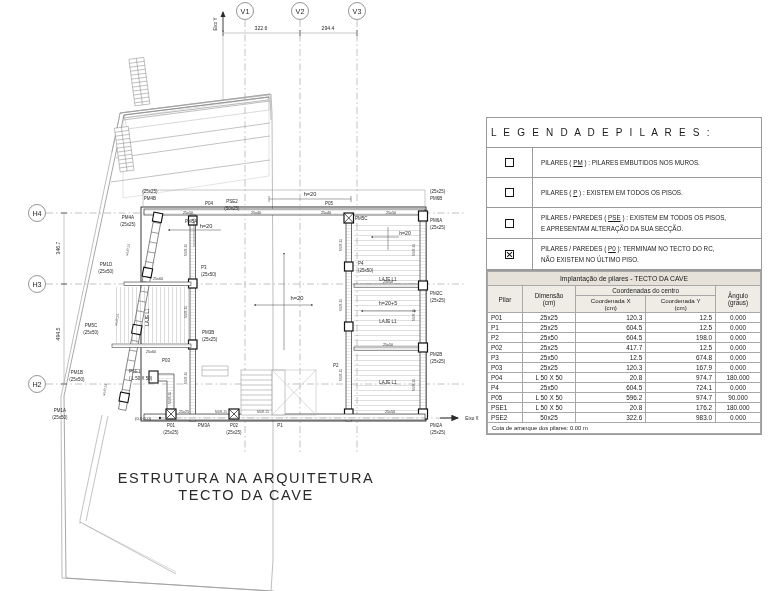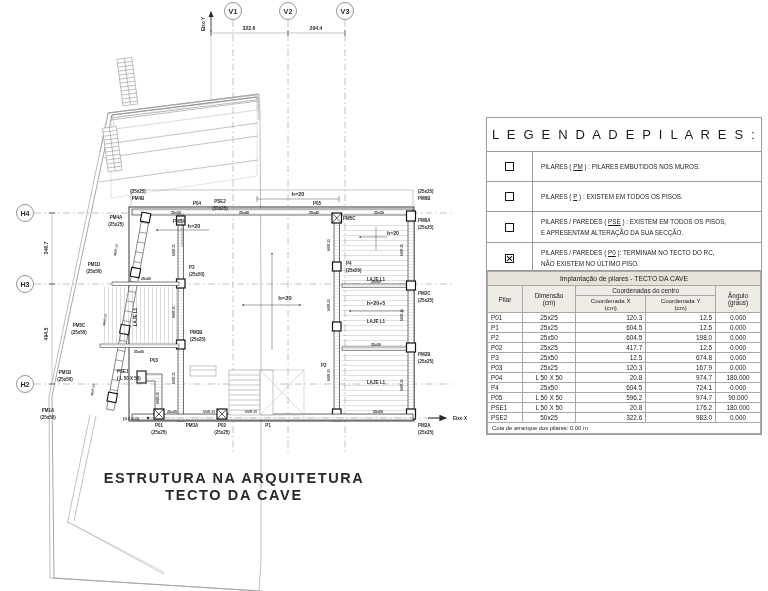--- a/index.html
+++ b/index.html
@@ -12,36 +12,36 @@
     position: relative;
     width: 768px;
     height: 591px;
     background: #ffffff;
     overflow: hidden;
   }
 
   
   #drawing {
     position: absolute;
-    left: 4px; top: 0;
-    width: 470px; height: 591px; font-weight: bold;
+    left: 16px; top: 0;
+    width: 470px; height: 591px;
   }
   #drawing svg { display: block; }
 
   
   #legend {
     position: absolute;
     left: 486px; top: 117px;
     width: 276px;
     border: 1px solid #9a9a9a;
     background: #fff;
   }
   .legend-title {
-    text-align: right;
-    font-size: 13px;
+    text-align: left;
+    font-size: 10px;
     letter-spacing: 2.2px;
     color: #1a1a1a;
     padding: 9px 4px 9px 4px;
     border-bottom: 1px solid #9a9a9a;
     font-weight: 400;
   }
   .legend-row {
     display: flex;
     align-items: center;
     border-bottom: 1px solid #9a9a9a;

